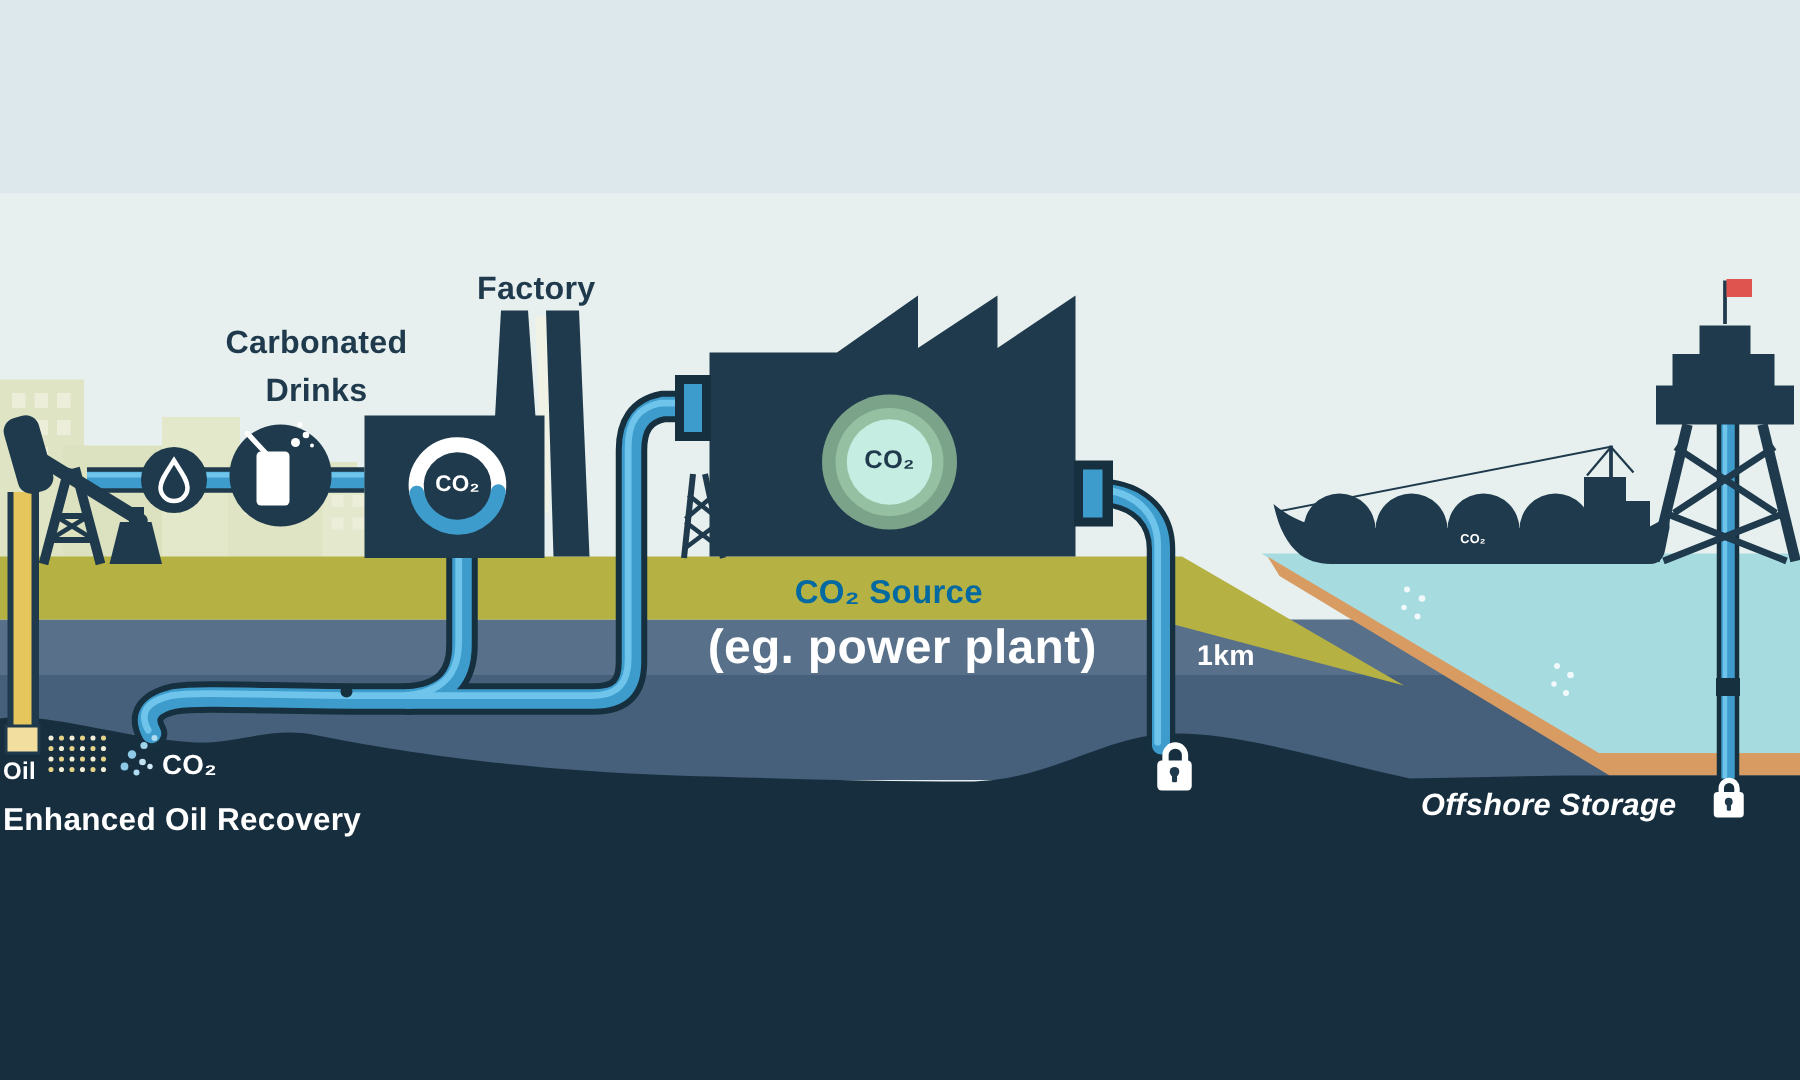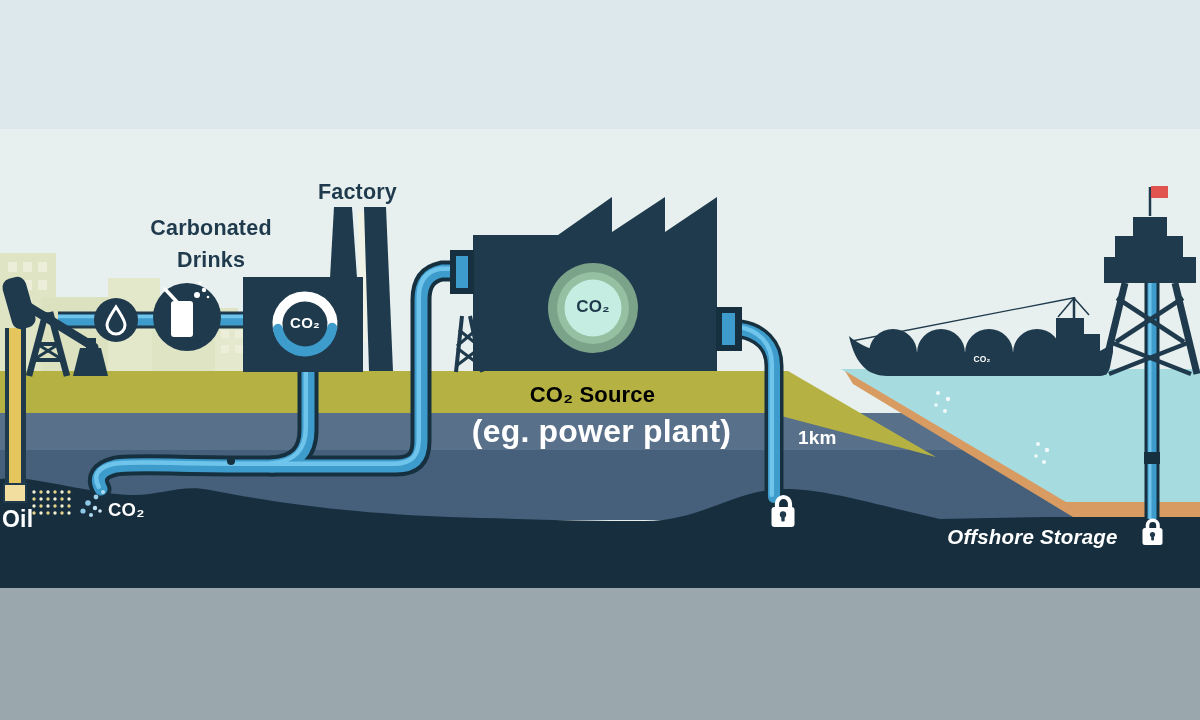--- a/index.html
+++ b/index.html
@@ -1,27 +1,27 @@
 <!DOCTYPE html>
 <html><head>
 <meta charset="utf-8">
 <style>
   html,body{margin:0;padding:0;background:#9aa7ad;}
   #canvas{
-    position:relative;width:1200px;height:588px;overflow:hidden;
+    position:relative;width:1200px;height:720px;overflow:hidden;
     font-family:"Liberation Sans",sans-serif;background:#e7f0ef;
   }
   #scene{position:absolute;left:0;top:0;}
   .lbl{
     position:absolute;font-weight:bold;letter-spacing:.2px;
     font-family:"Liberation Sans",sans-serif;white-space:pre-line;
   }
   .navy{color:#1f3a4c;}
   .white{color:#ffffff;}
-  .cream{color:#000000;}
+  .cream{color:#0369a1;}
   .center{text-align:center;}
 </style>
 </head>
 <body>
 
 <div id="canvas">
 
 <svg id="scene" width="1200" height="720" viewBox="0 0 1200 720" xmlns="http://www.w3.org/2000/svg">
 
   <rect x="0" y="0" width="1200" height="129" fill="#dce8eb"></rect>
@@ -257,24 +257,25 @@
 
 <div class="lbl cream center" style="left:480px;top:382px;width:225px;font-size:22px;">CO₂ Source</div>
 
 <div class="lbl white center" style="left:464px;top:413px;width:275px;font-size:32px;">(eg. power plant)</div>
 
 <div class="lbl white" style="left:798px;top:427px;font-size:19px;">1km</div>
 
 
 <div class="lbl white center" style="left:925px;top:525px;width:215px;font-size:20.5px;font-style:italic;">Offshore Storage</div>
 
-<div class="lbl white" style="left:2px;top:506px;font-size:23px;">Oil</div>
+<div class="lbl white" style="left:2px;top:506px;font-size:16px;">Oil</div>
 
 <div class="lbl white" style="left:108px;top:499px;font-size:18.5px;">CO₂</div>
 
+<div class="lbl white" style="left:2px;top:535px;font-size:21px;">Enhanced Oil Recovery</div>
 
 <div class="lbl white center" style="left:275px;top:314px;width:60px;font-size:15px;">CO₂</div>
 
 <div class="lbl navy center" style="left:558px;top:297px;width:70px;font-size:17px;">CO₂</div>
 
 <div class="lbl white center" style="left:962px;top:354px;width:40px;font-size:8.5px;">CO₂</div>
 
 </div>
 
 </body></html>

